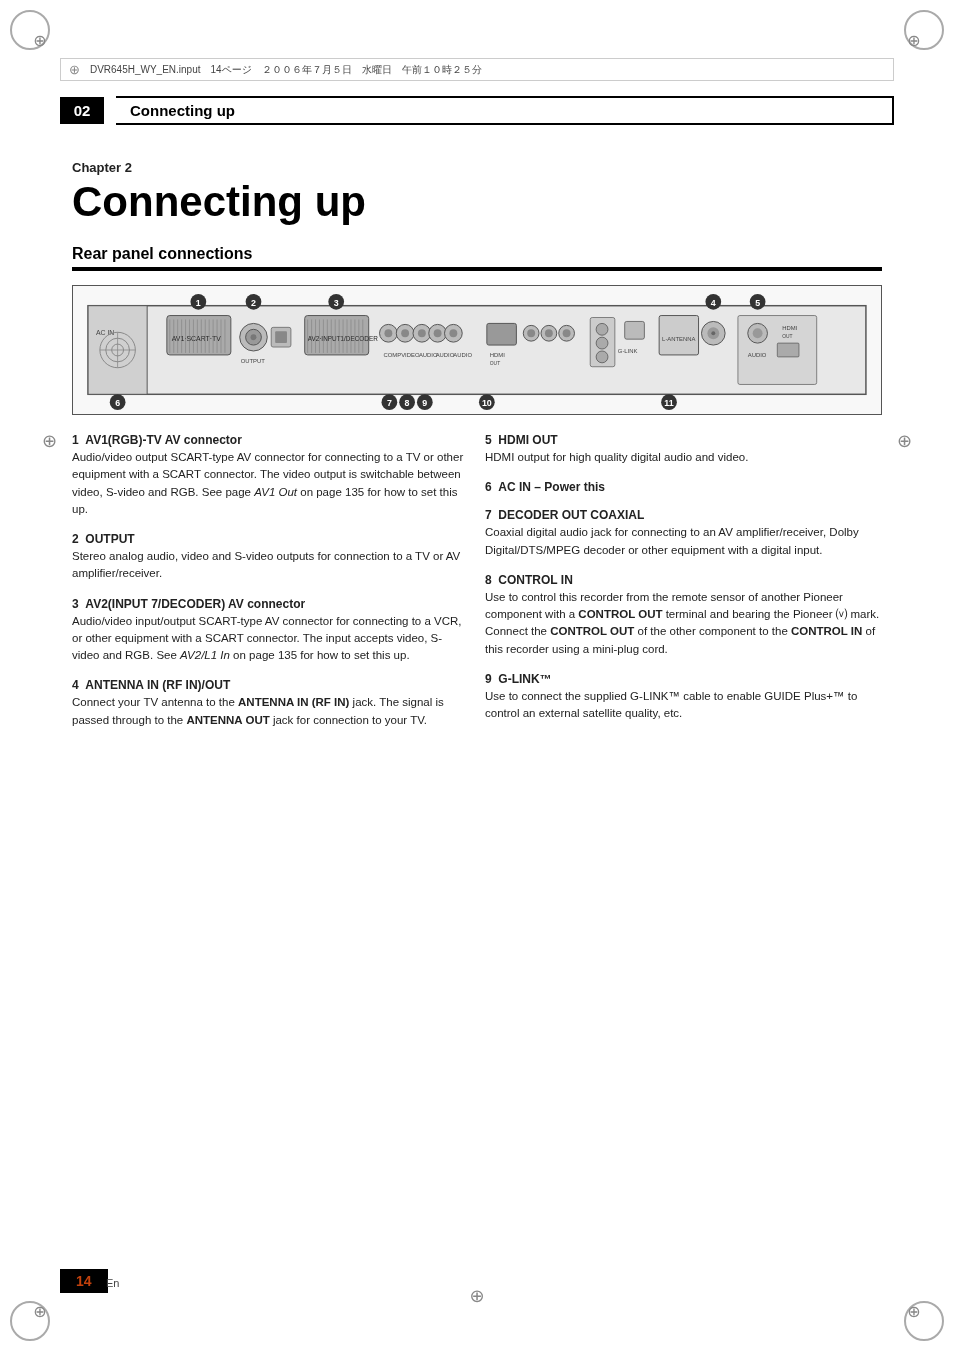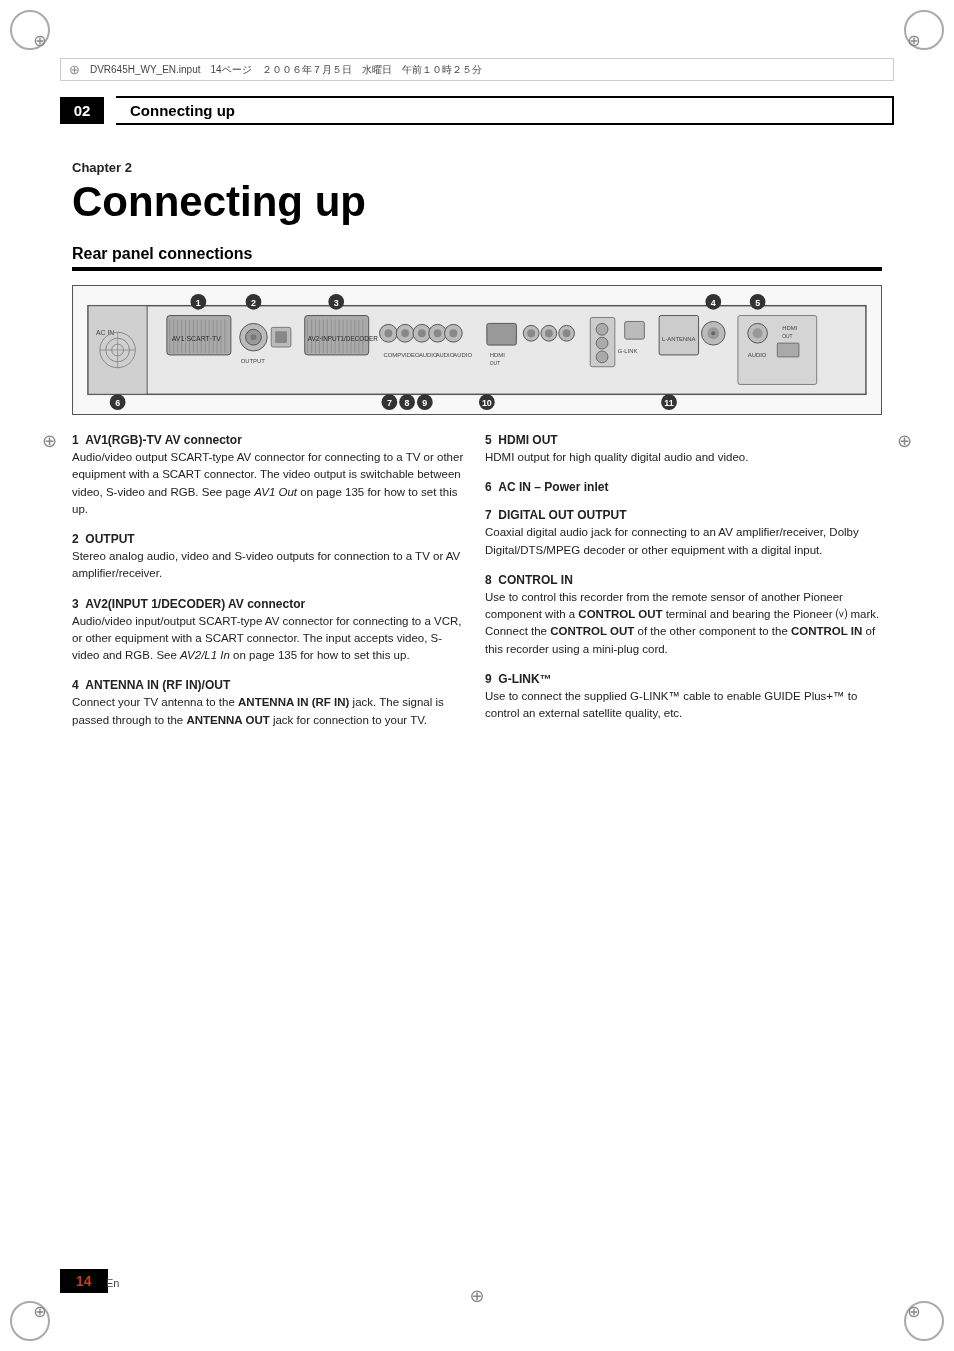--- a/index.html
+++ b/index.html
@@ -399,21 +399,21 @@
         <div class="desc-item-title">
           <span class="desc-item-num">2</span>&nbsp;&nbsp;<span>OUTPUT</span>
         </div>
         <div class="desc-item-body">
           Stereo analog audio, video and S-video outputs for connection to a TV or AV amplifier/receiver.
         </div>
       </div>
 
       <div class="desc-item">
         <div class="desc-item-title">
-          <span class="desc-item-num">3</span>&nbsp;&nbsp;<span>AV2(INPUT 1/DECODER) AV connector</span>
+          <span class="desc-item-num">3</span>&nbsp;&nbsp;<span>AV2(INPUT 7/DECODER) AV connector</span>
         </div>
         <div class="desc-item-body">
           Audio/video input/output SCART-type AV connector for connecting to a VCR, or other equipment with a SCART connector. The input accepts video, S-video and RGB. See <em>AV2/L1 In</em> on page 135 for how to set this up.
         </div>
       </div>
 
       <div class="desc-item">
         <div class="desc-item-title">
           <span class="desc-item-num">4</span>&nbsp;&nbsp;<span>ANTENNA IN (RF IN)/OUT</span>
         </div>
@@ -430,27 +430,27 @@
         <div class="desc-item-title">
           <span class="desc-item-num">5</span>&nbsp;&nbsp;<span>HDMI OUT</span>
         </div>
         <div class="desc-item-body">
           HDMI output for high quality digital audio and video.
         </div>
       </div>
 
       <div class="desc-item">
         <div class="desc-item-title">
-          <span class="desc-item-num">6</span>&nbsp;&nbsp;<span>AC IN – Power inlet</span>
-        </div>
-      </div>
-
-      <div class="desc-item">
-        <div class="desc-item-title">
-          <span class="desc-item-num">7</span>&nbsp;&nbsp;<span>DIGITAL OUT OUTPUT</span>
+          <span class="desc-item-num">6</span>&nbsp;&nbsp;<span>AC IN – Power this</span>
+        </div>
+      </div>
+
+      <div class="desc-item">
+        <div class="desc-item-title">
+          <span class="desc-item-num">7</span>&nbsp;&nbsp;<span>DECODER OUT COAXIAL</span>
         </div>
         <div class="desc-item-body">
           Coaxial digital audio jack for connecting to an AV amplifier/receiver, Dolby Digital/DTS/MPEG decoder or other equipment with a digital input.
         </div>
       </div>
 
       <div class="desc-item">
         <div class="desc-item-title">
           <span class="desc-item-num">8</span>&nbsp;&nbsp;<span>CONTROL IN</span>
         </div>

